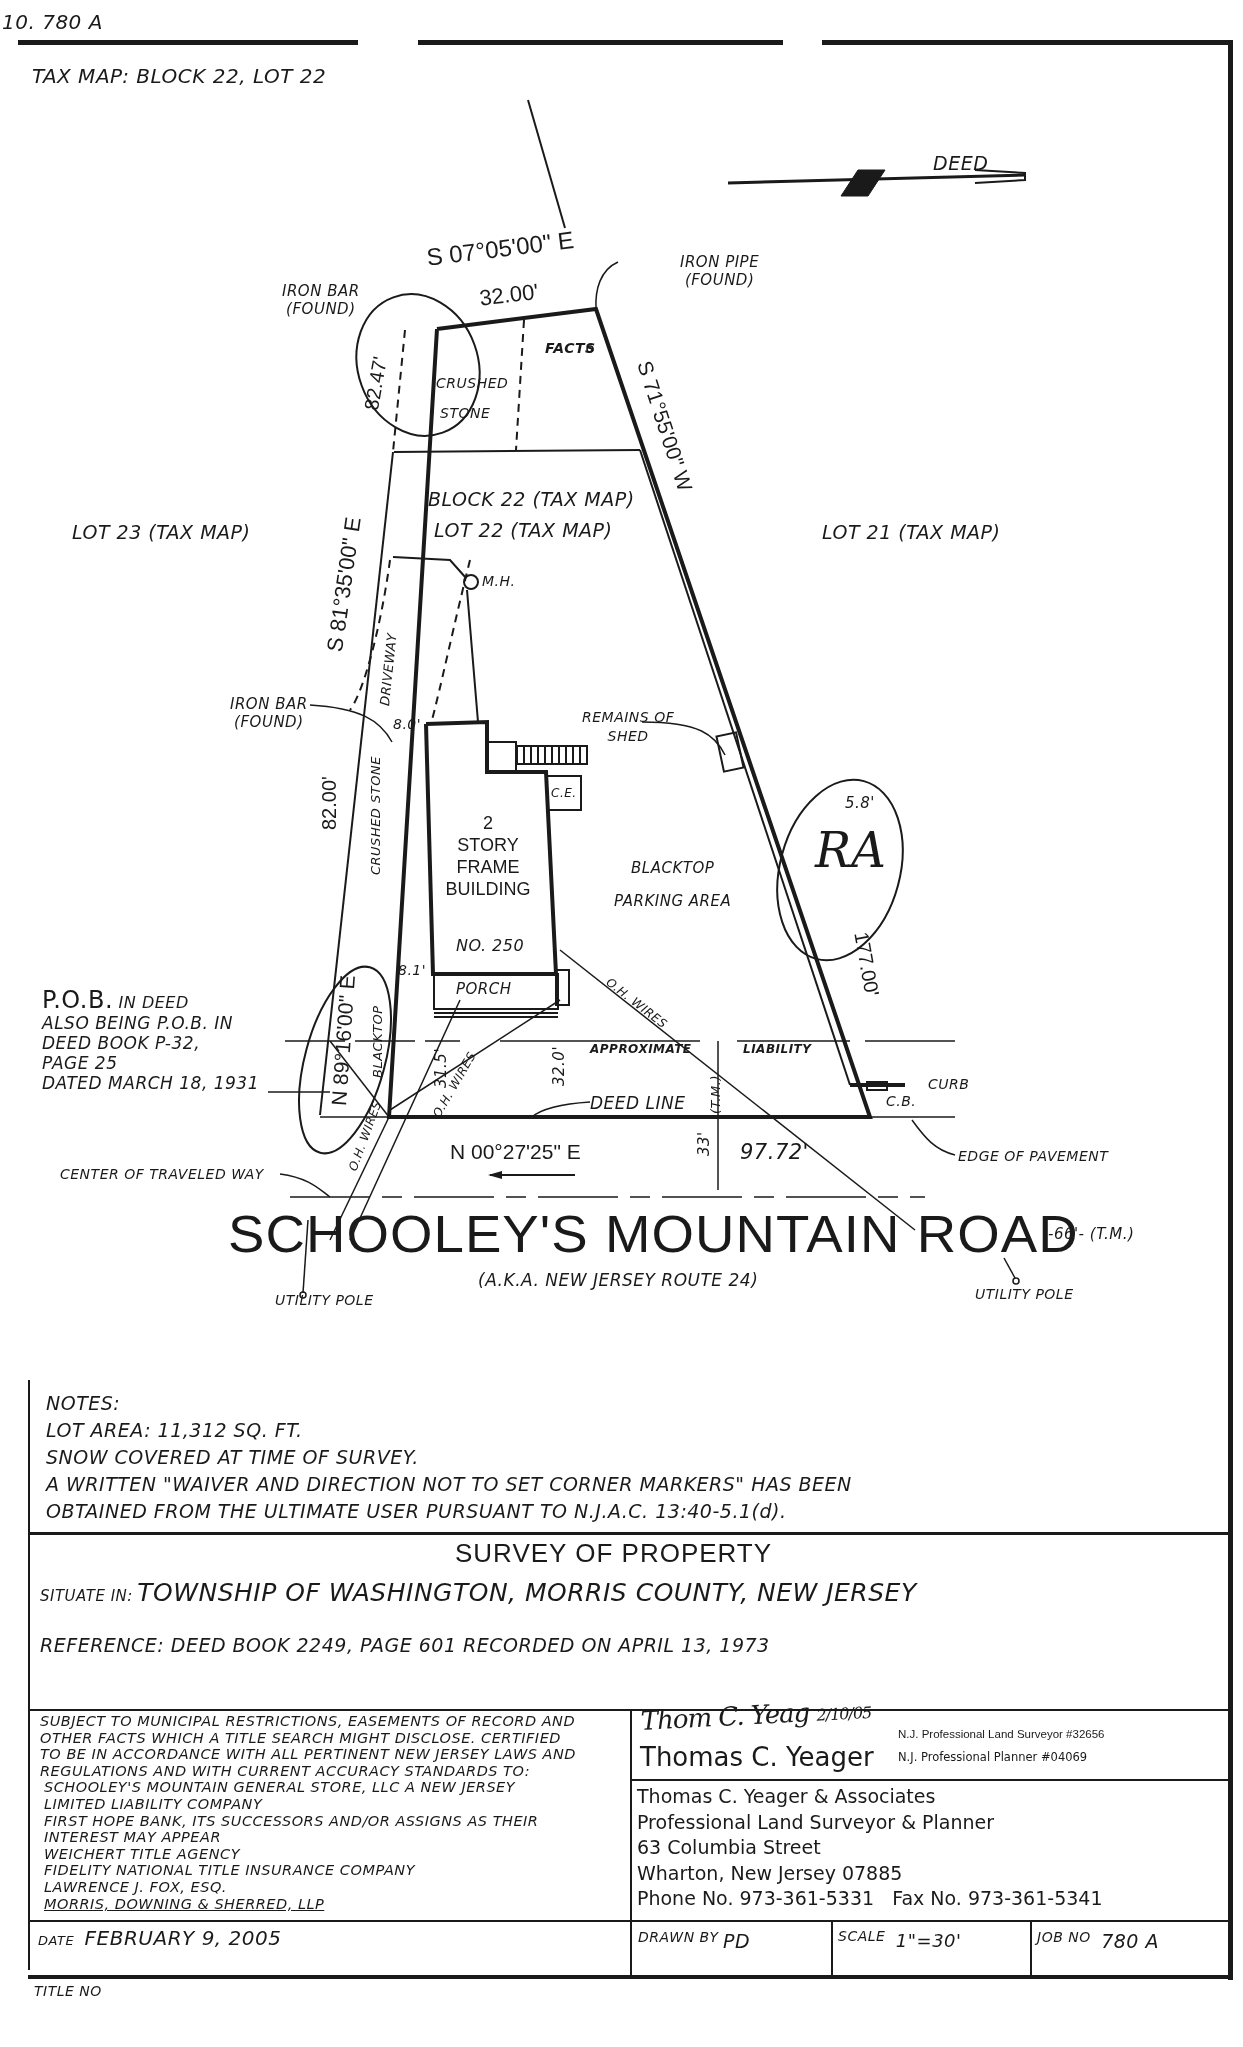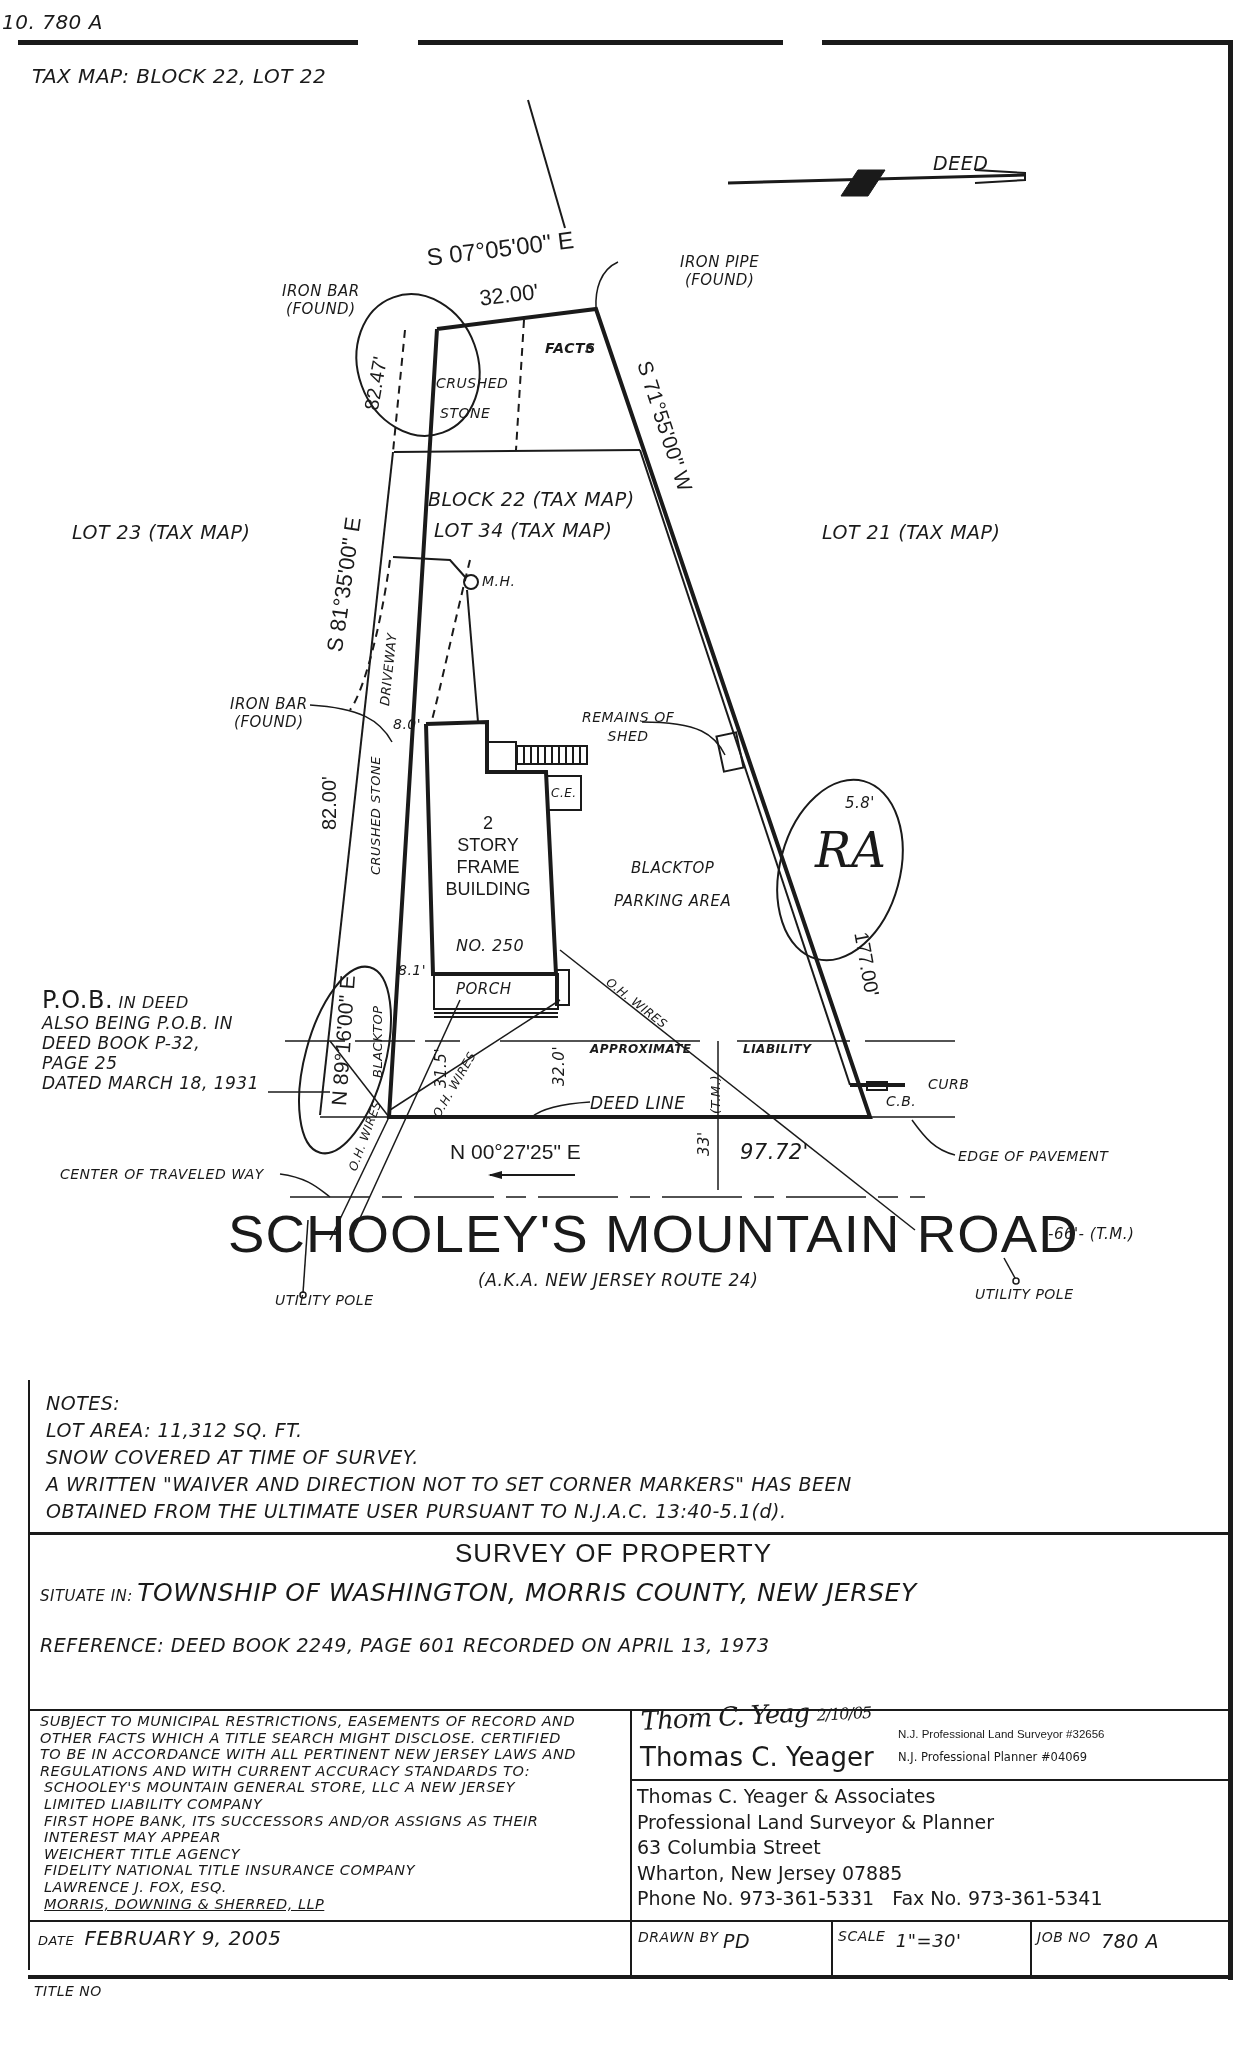--- a/index.html
+++ b/index.html
@@ -137,21 +137,21 @@
 </div>
 <div class="abs cad" style="left:545px;top:340px;font-size:14px;font-weight:bold;">FACTS</div>
 <div class="abs cad" style="left:436px;top:368px;font-size:14px;line-height:30px;">
   <div>CRUSHED</div>
   <div style="padding-left:4px;">STONE</div>
 </div>
 <div class="abs" style="left:360px;top:408px;font-size:20px;transform:rotate(-80deg);transform-origin:left top;">82.47'</div>
 <div class="abs" style="left:655px;top:358px;font-size:21px;transform:rotate(72deg);transform-origin:left top;">S 71°55'00" W</div>
 
 <div class="abs cad" style="left:428px;top:488px;font-size:19px;">BLOCK 22 (TAX MAP)</div>
-<div class="abs cad" style="left:434px;top:519px;font-size:19px;">LOT 34 (TAX MAP)</div>
+<div class="abs cad" style="left:434px;top:519px;font-size:19px;">LOT 22 (TAX MAP)</div>
 <div class="abs cad" style="left:72px;top:521px;font-size:19px;">LOT 23 (TAX MAP)</div>
 <div class="abs cad" style="left:822px;top:521px;font-size:19px;">LOT 21 (TAX MAP)</div>
 
 <div class="abs" style="left:322px;top:650px;font-size:22px;transform:rotate(-82deg);transform-origin:left top;">S 81°35'00" E</div>
 <div class="abs cad" style="left:482px;top:573px;font-size:14px;">M.H.</div>
 <div class="abs cad" style="left:377px;top:705px;font-size:13px;transform:rotate(-84deg);transform-origin:left top;">DRIVEWAY</div>
 <div class="abs cad" style="left:230px;top:695px;font-size:15px;line-height:18px;text-align:center;">
   <div>IRON BAR</div>
   <div>(FOUND)</div>
 </div>

